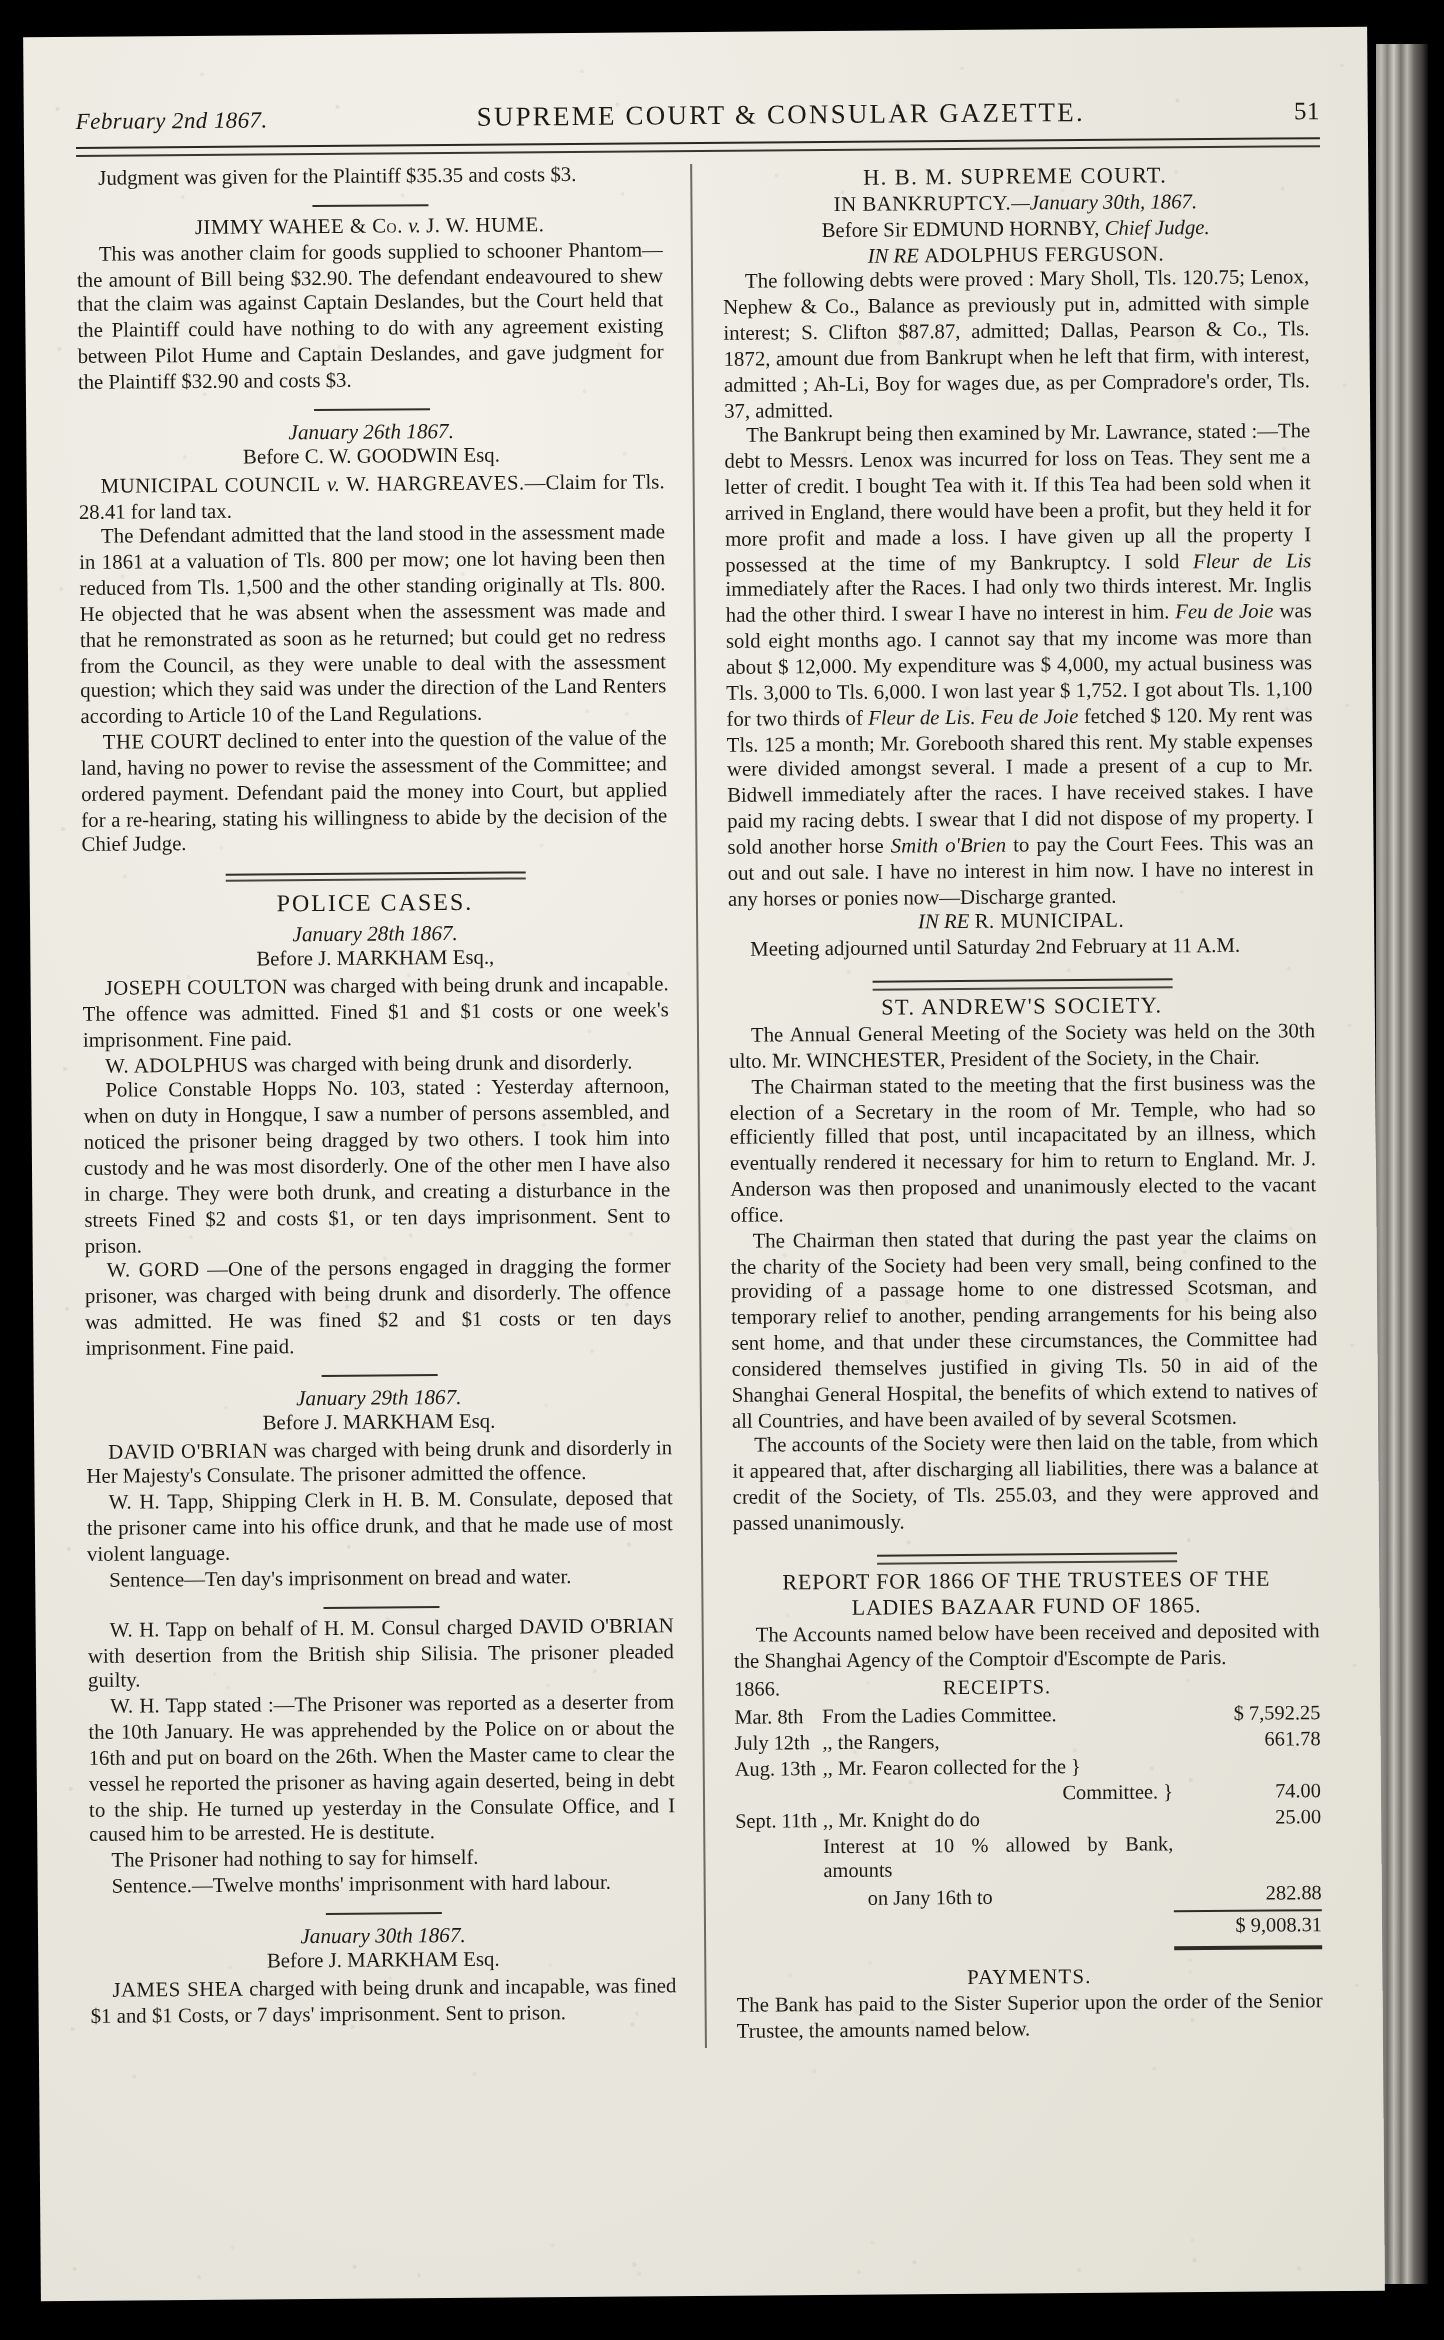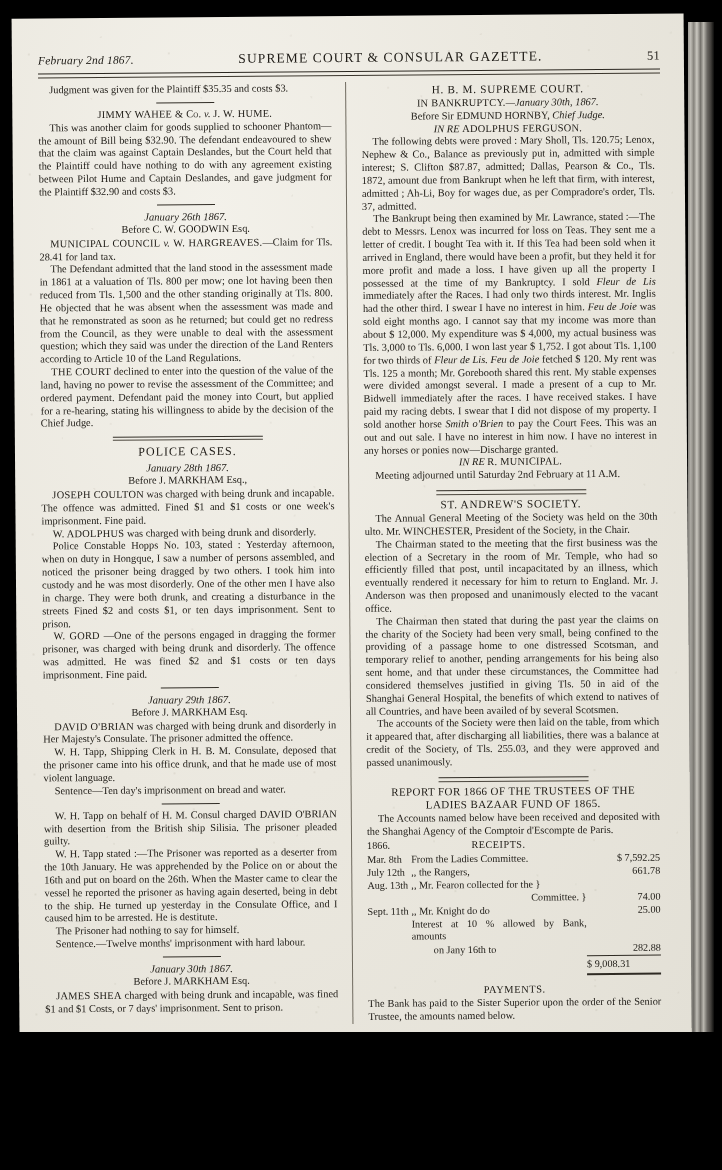--- a/index.html
+++ b/index.html
@@ -8,21 +8,21 @@
   }
   body {
     width: 722px; height: 1170px;
     overflow: hidden;
     font-family: "Liberation Serif", serif;
   }
 
   
   #scan {
     position: relative;
-    width: 722px; height: 1032px;
+    width: 722px; height: 1170px;
     background: #000;
     overflow: hidden;
   }
 
   
   #edge-stack {
     position: absolute;
     top: 22px; right: 8px;
     width: 26px; height: 1120px;
     background: linear-gradient(to right,
@@ -146,20 +146,21 @@
 
   
   .acct { width: 100%; border-collapse: collapse; font-size: 10.2px; margin-top: 1px; }
   .acct td { padding: 0.3px 0; vertical-align: bottom; line-height: 1.22; }
   .acct td.amt { text-align: right; white-space: nowrap; padding-left: 6px; }
   .acct td.dt  { white-space: nowrap; padding-right: 3px; }
   .yr-row td { padding-bottom: 1px; }
   .rcpt-hd { text-align: center; letter-spacing: .5px; }
   .brace-row td.desc { text-align: right; }
   .total-cell {
+    text-align: right;
     border-top: 1px solid #2f2b24;
     padding-top: 2px !important;
     white-space: nowrap;
   }
   .dbl-under {
     border-bottom: 2.4px double #2f2b24;
     height: 2px;
     width: 74px;
     margin-left: auto;
   }

